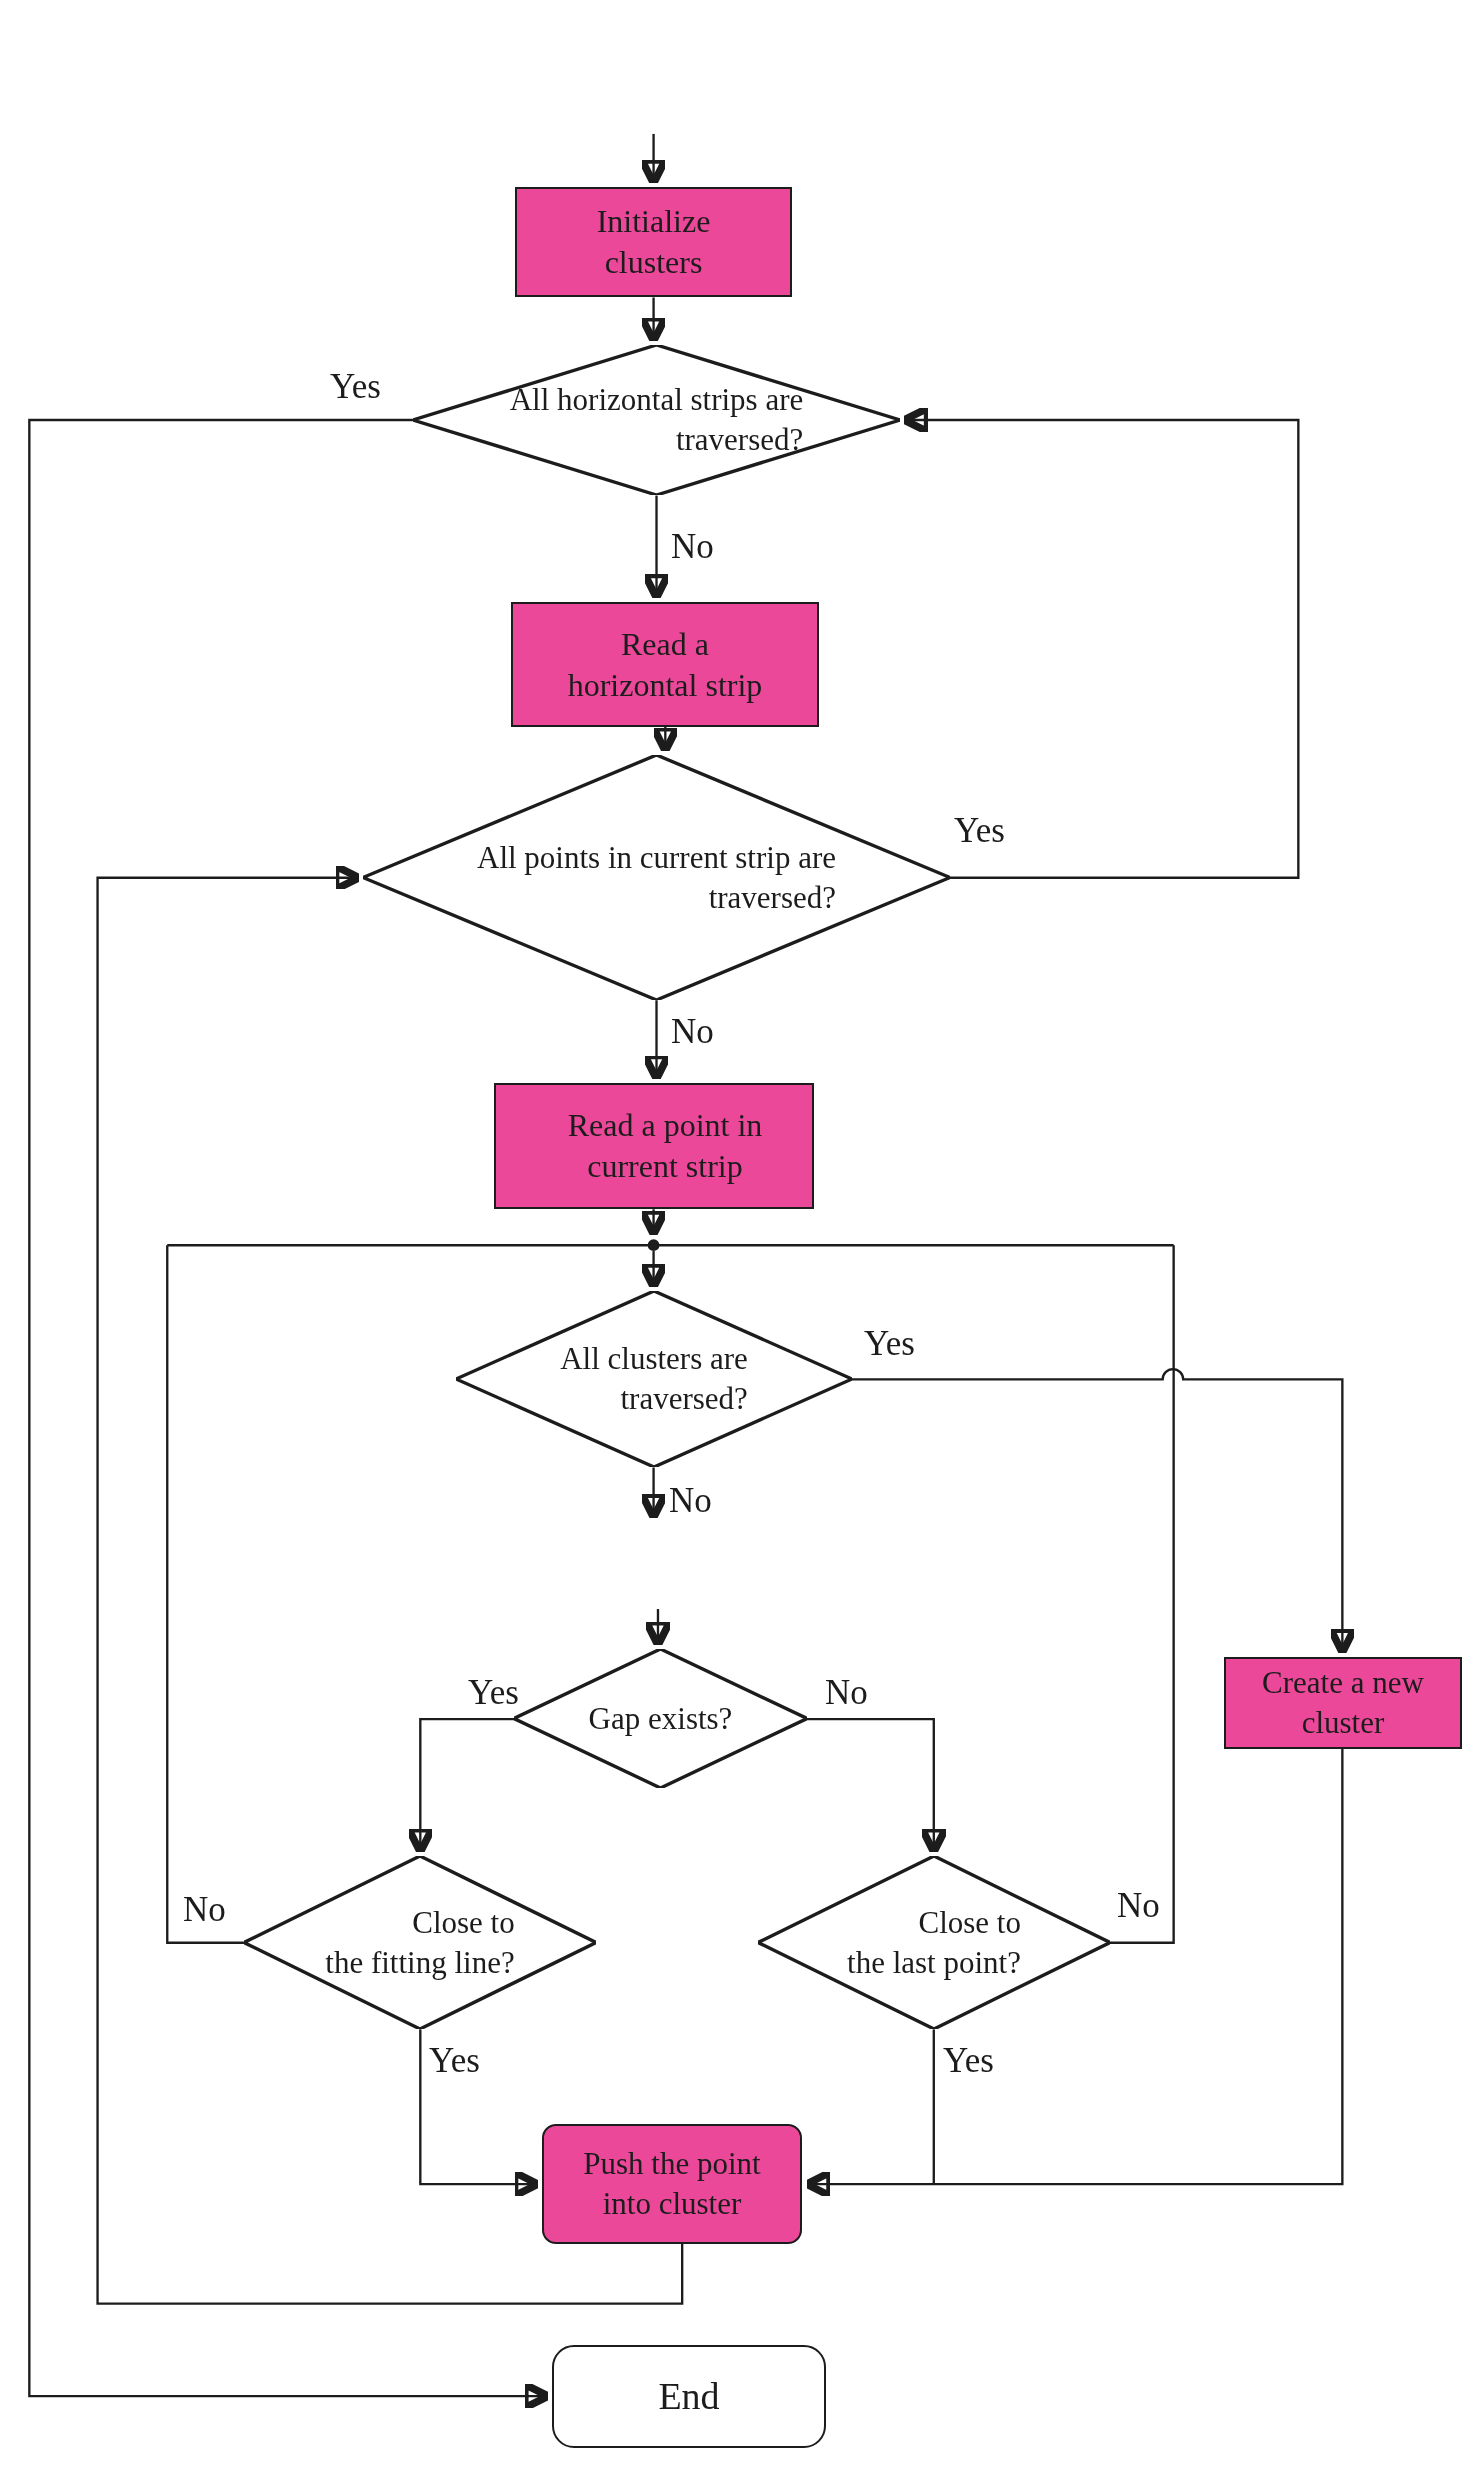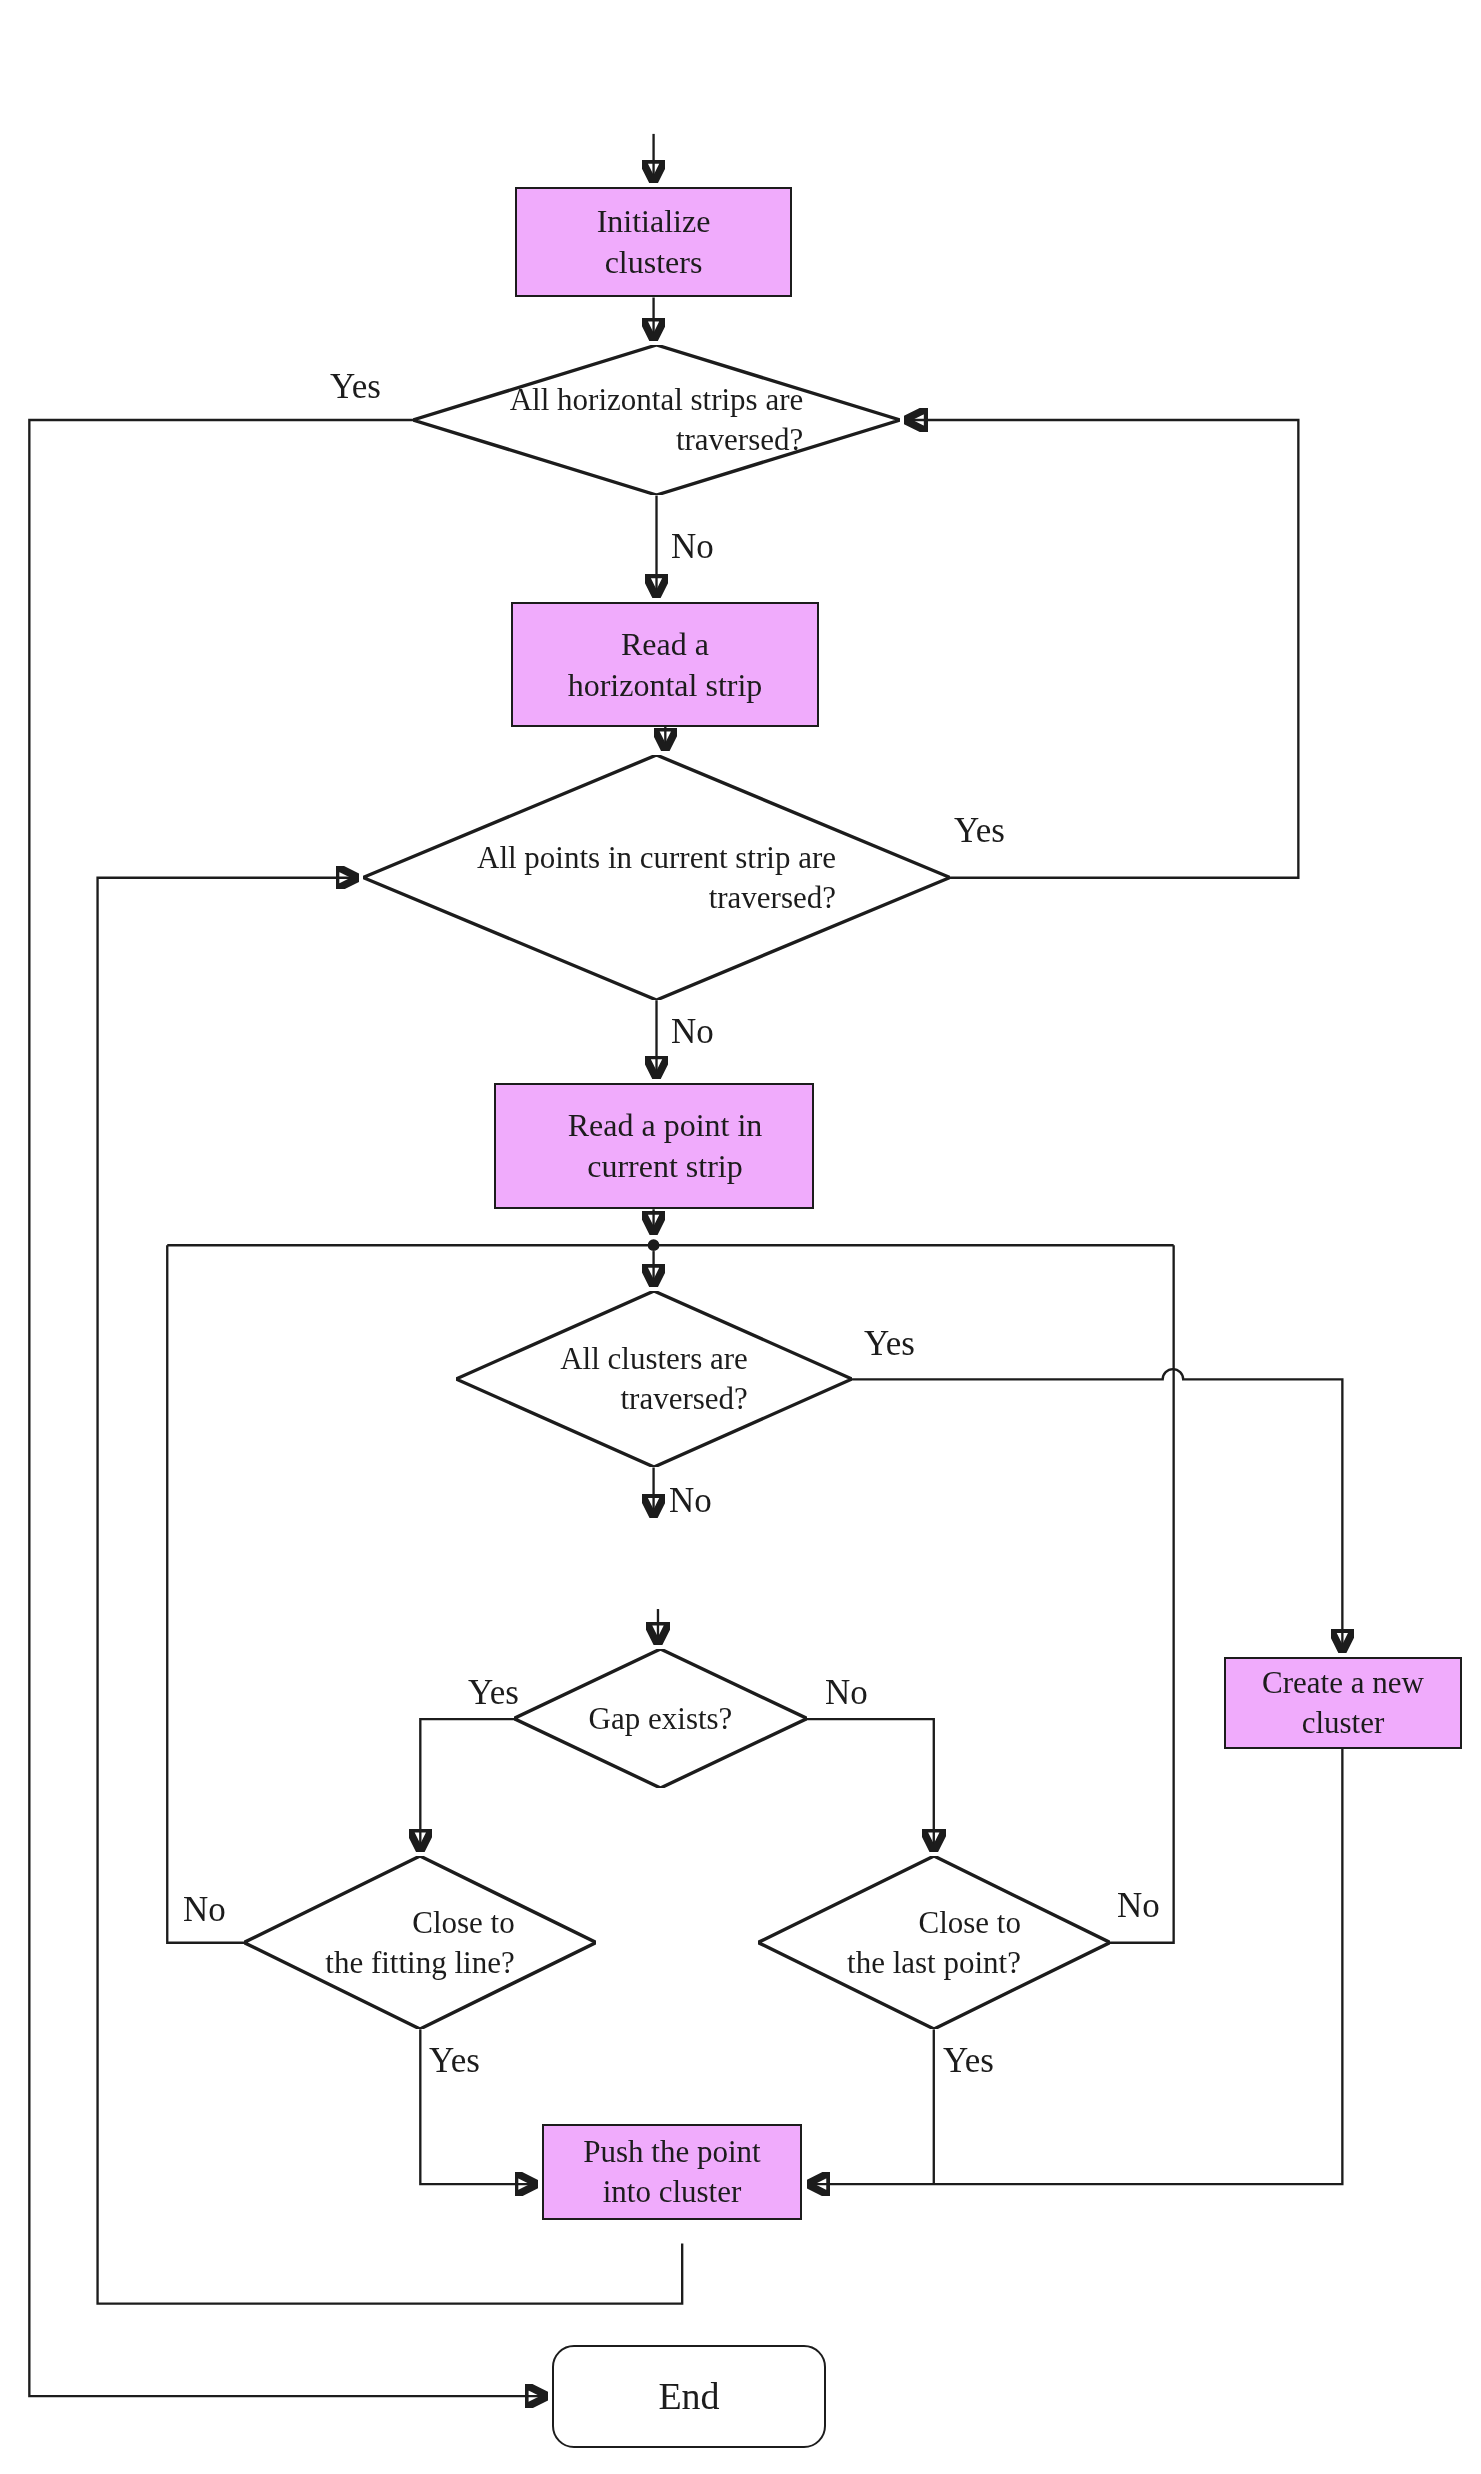--- a/index.html
+++ b/index.html
@@ -18,21 +18,21 @@
   .node {
     position:absolute;
     display:flex; align-items:center; justify-content:center;
     text-align:center;
     white-space:pre-line;
     line-height:1.28;
     z-index:2;
     box-sizing:border-box;
   }
   .box {
-    background:#f0abfc;
+    background:#ec4899;
     border:2.9px solid #1c1c1c;
     font-size:32px;
   }
   .term {
     background:#ffffff;
     border:2.9px solid #1c1c1c;
     border-radius:22px;
     font-size:38px;
   }
   .diam { background:transparent;text-align:right; }
@@ -148,21 +148,21 @@
     </svg>
     <span class="nlabel">Close to
 the last point?</span>
   </div>
 
   <div class="node box" style="left:1224px; top:1657px; width:238px; height:92px; font-size:31px;">
     <span class="nlabel">Create a new
 cluster</span>
   </div>
 
-  <div class="node box" style="left:542px; top:2124px; width:260px; height:96px; font-size:31px;">
+  <div class="node box" style="left:542px; top:2124px; width:260px; height:120px; font-size:31px;border-radius:14px;">
     <span class="nlabel">Push the point
 into cluster</span>
   </div>
 
   <div class="node term" style="left:552px; top:2345px; width:274px; height:103px;">
     <span class="nlabel">End</span>
   </div>
 
   <div class="elabel" style="left:330px; top:367px;">Yes</div>
   <div class="elabel" style="left:671px; top:527px;">No</div>

